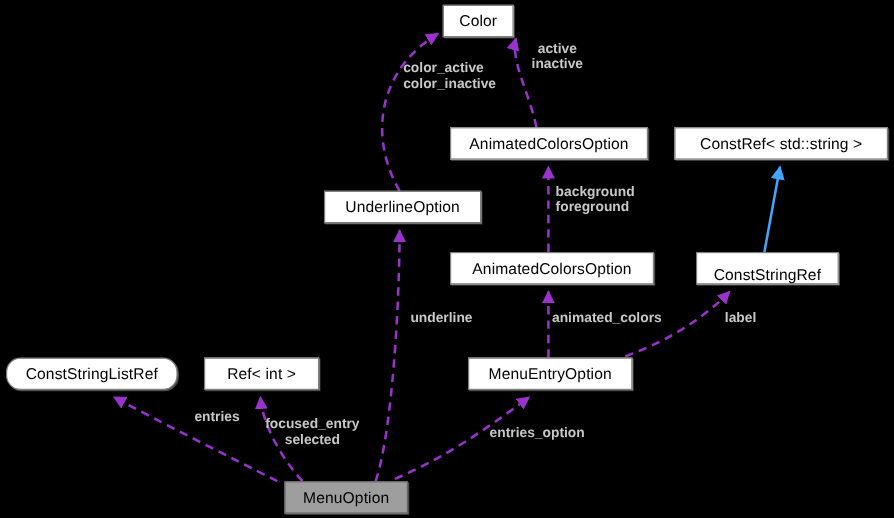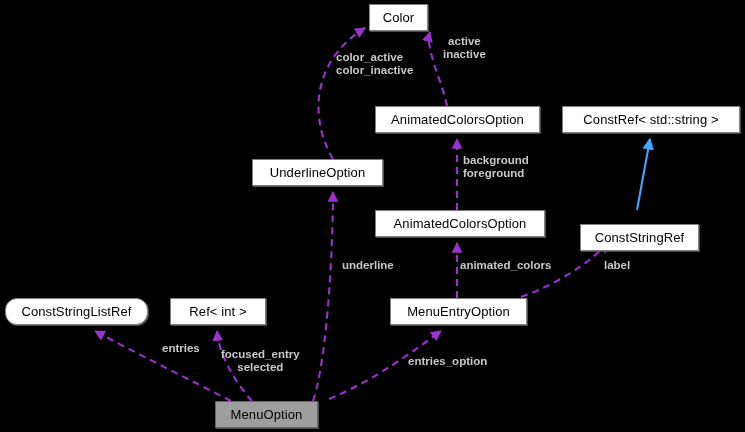--- a/index.html
+++ b/index.html
@@ -94,45 +94,45 @@
   </div>
 
   <div class="node-box" style="left:375px; top:106px; width:165px; height:27px;">
     <span>AnimatedColorsOption</span>
   </div>
 
   <div class="node-box" style="left:562px; top:106px; width:178px; height:27px;">
     <span>ConstRef&lt; std::string &gt;</span>
   </div>
 
-  <div class="node-box" style="left:252px; top:159px; width:131px; height:27px;text-align:center;">
+  <div class="node-box" style="left:270px; top:159px; width:131px; height:27px;text-align:center;">
     <span>UnderlineOption</span>
   </div>
 
   <div class="node-box" style="left:375px; top:210px; width:170px; height:27px;">
     <span>AnimatedColorsOption</span>
   </div>
 
-  <div class="node-box" style="left:580px; top:224px; width:119px; height:27px;">
+  <div class="node-box" style="left:580px; top:210px; width:119px; height:27px;align-items:flex-end;">
     <span>ConstStringRef</span>
   </div>
 
   <div class="node-box" style="left:5px; top:298px; width:143px; height:27px;border-radius:12px;">
     <span>ConstStringListRef</span>
   </div>
 
   <div class="node-box" style="left:170px; top:298px; width:96px; height:27px;">
     <span>Ref&lt; int &gt;</span>
   </div>
 
   <div class="node-box" style="left:390px; top:298px; width:137px; height:27px;">
     <span>MenuEntryOption</span>
   </div>
 
-  <div class="node-box highlighted" style="left:215px; top:401px; width:103px; height:27px;">
+  <div class="node-box highlighted" style="left:237px; top:401px; width:103px; height:27px;">
     <span>MenuOption</span>
   </div>
 
   <div class="edge-label" style="left:336px; top:51px; text-align:left;">
     <div>color_active</div>
     <div>color_inactive</div>
   </div>
 
   <div class="edge-label" style="left:443px; top:35px; text-align:center;">
     <div>active</div>

